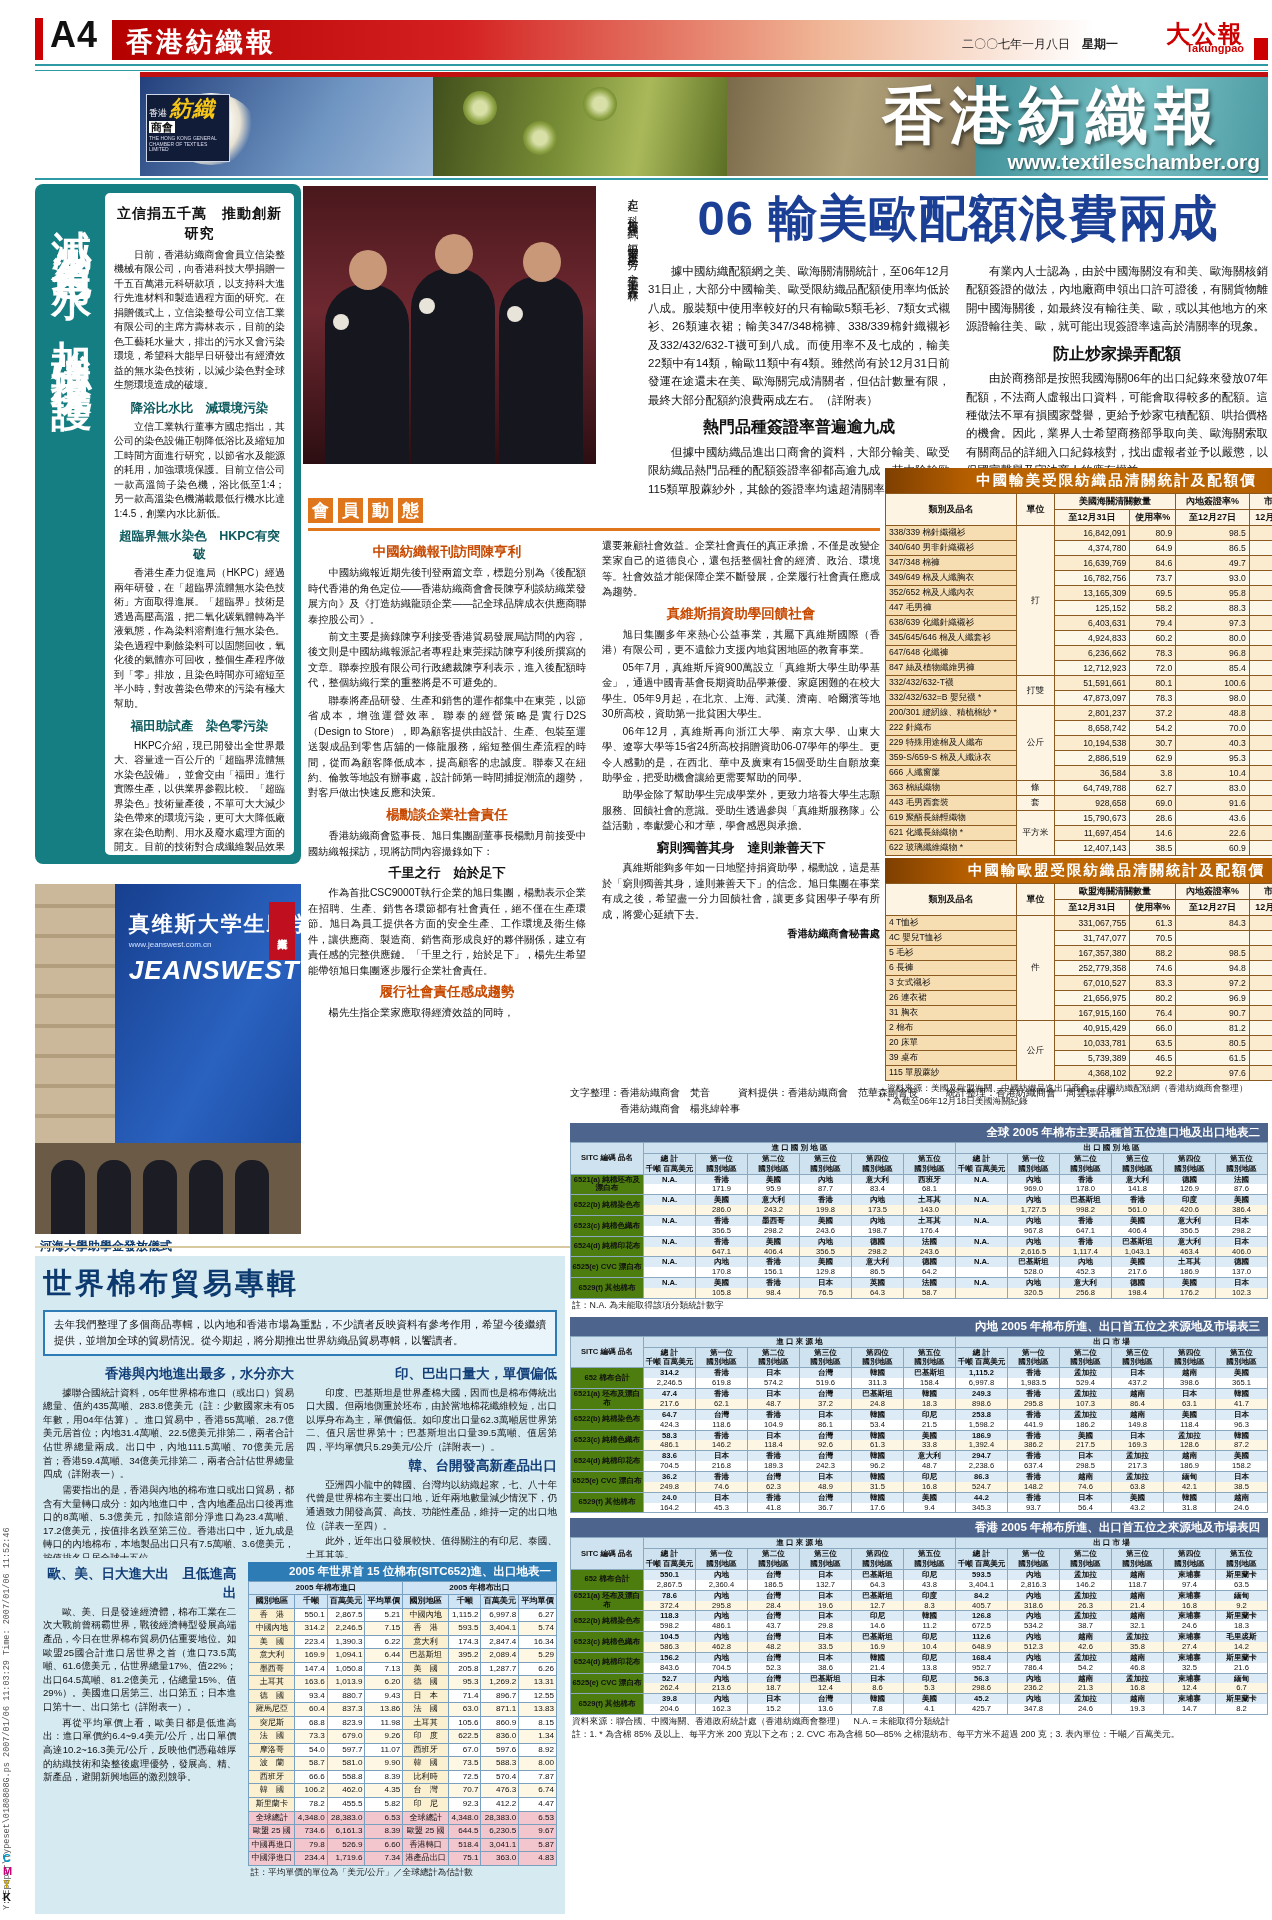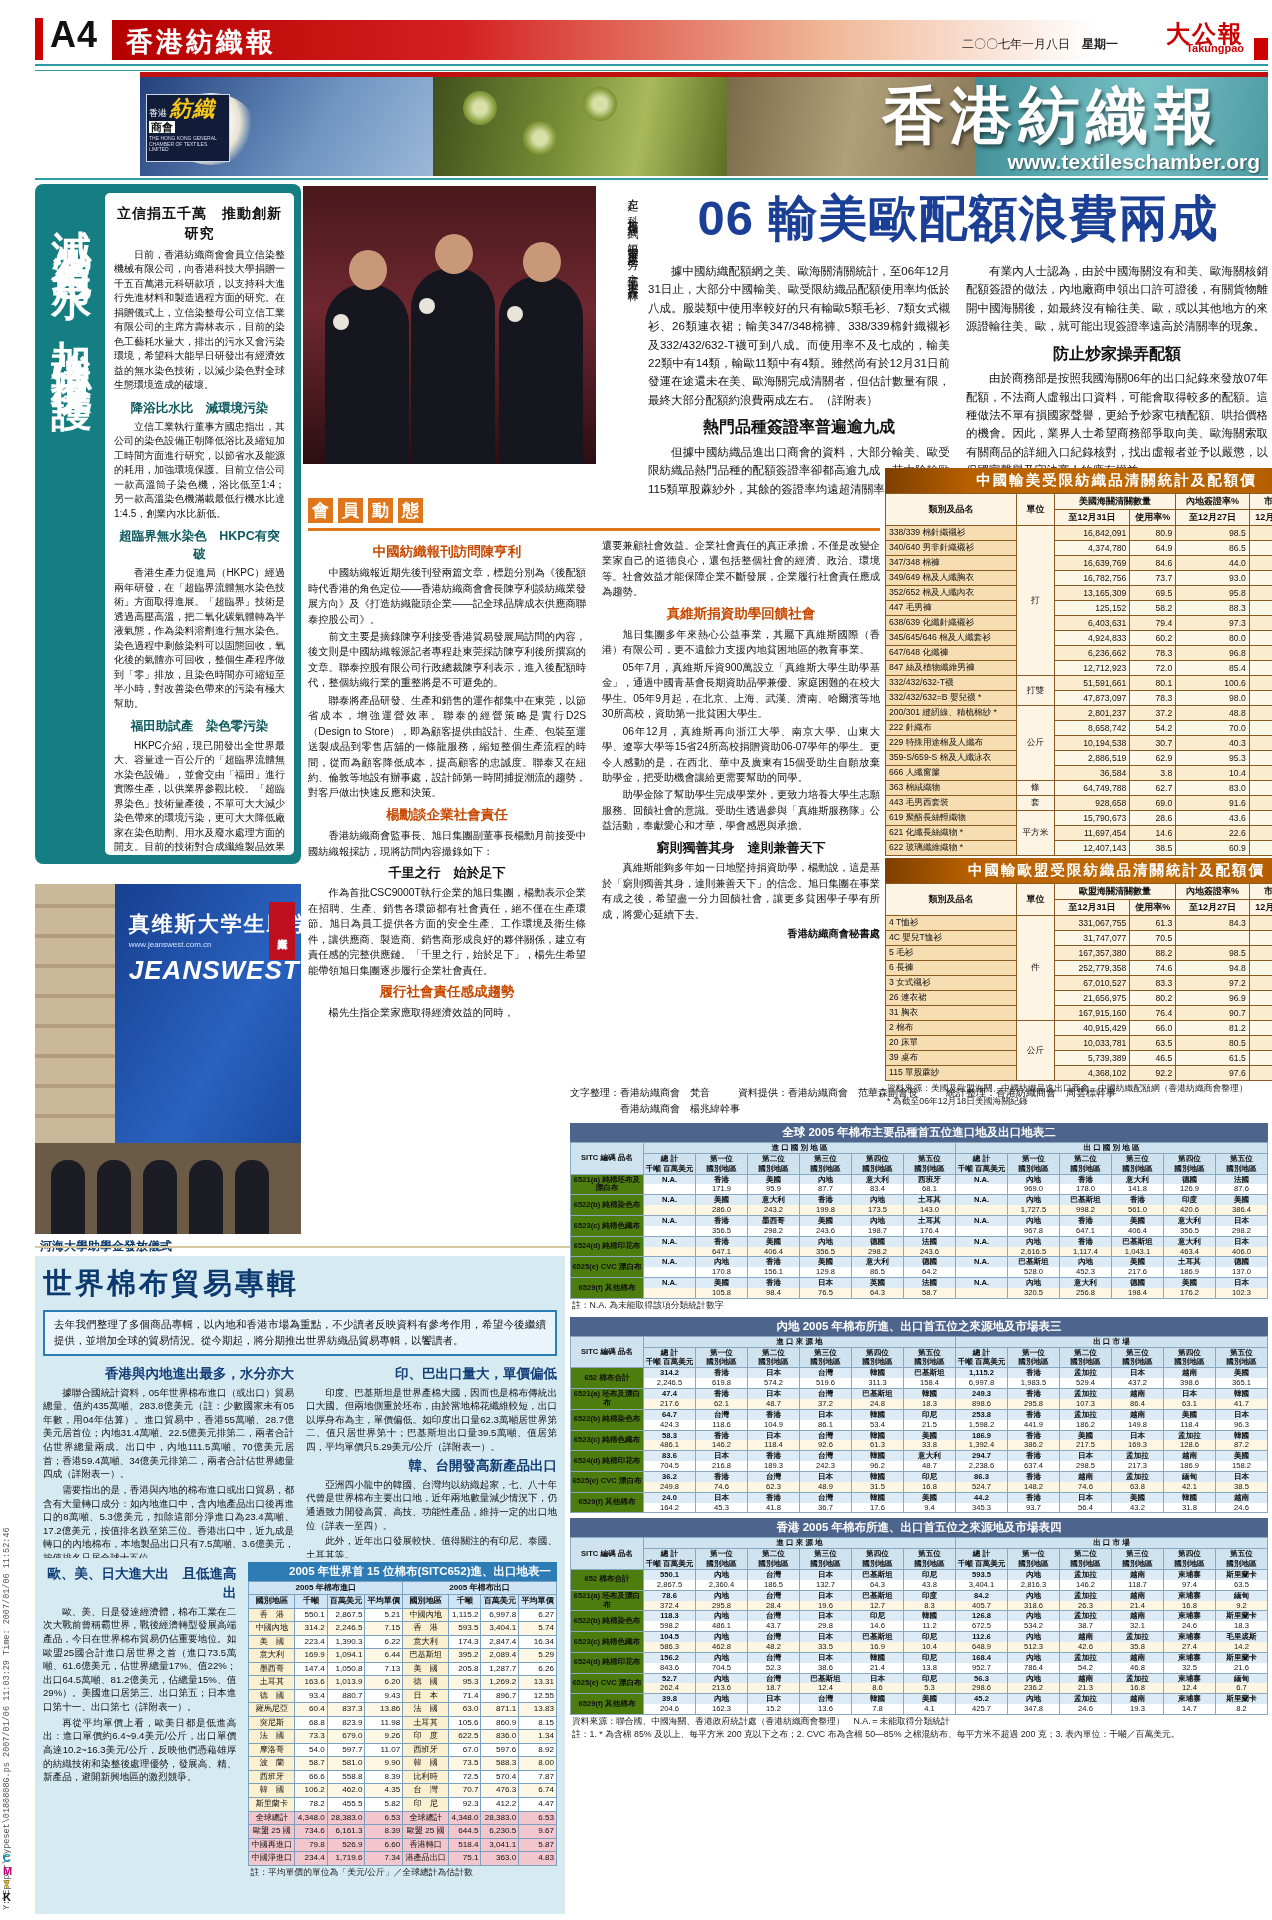--- a/index.html
+++ b/index.html
@@ -103,21 +103,21 @@
   table.wt{width:100%;border-collapse:collapse;font-size:8.1px;background:#fff}
   .wt th,.wt td{border:1px solid #7aa0c0;padding:0 2px;line-height:1.55}
   .wt th{background:#cfe4f4;text-align:center}
   .wt td.cn{text-align:center;background:#fbf0cf;white-space:nowrap}
   .wt td.v{text-align:right}
   .wt tr.e td.v{background:#fdf7e4}
   .wt tr.sum td{background:#f3c6ce}
   
   #vz{left:570px;top:1085px;width:698px}
   #credits{display:flex;flex-wrap:wrap;font-size:10px;line-height:1.6;margin-bottom:6px;column-gap:28px}
-  .vbar{background:#4d648c;color:#fff;font-weight:bold;font-size:11.5px;padding:2px 8px;display:flex;justify-content:center;margin-top:5px}
+  .vbar{background:#4d648c;color:#fff;font-weight:bold;font-size:11.5px;padding:2px 8px;display:flex;justify-content:flex-end;margin-top:5px}
   table.vt{width:100%;border-collapse:collapse;font-size:7.6px;table-layout:fixed;background:#fff}
   .vt th,.vt td{border:1px solid #8aa8c0;padding:0;text-align:center;line-height:1.3;overflow:hidden}
   .vt th{background:#cfe2f0}
   .vt td .l1{font-weight:bold;background:#dcebf5;white-space:nowrap}
   .vt td .l2{white-space:nowrap}
   .vt tr.e td .l2{background:#fdf6e2}
   .vt td.rn{background:#4d7c0f;font-weight:bold;font-size:7.6px;white-space:normal;line-height:1.15}
   
   #photo2{left:35px;top:884px;width:266px;height:350px;overflow:hidden;background:#b9a484}
   #jw-wall{position:absolute;left:0;top:0;width:30%;height:100%;
@@ -295,21 +295,21 @@
               <td class="v">4,374,780</td>
               <td class="v">64.9</td>
               <td class="v">86.5</td>
               <td class="v">0.30</td>
               <td class="v">0.0</td>
             </tr>
             <tr class="o">
               <td class="n">347/348 棉褲</td>
               <td class="v">16,639,769</td>
               <td class="v">84.6</td>
-              <td class="v">44.0</td>
+              <td class="v">49.7</td>
               <td class="v">10.00</td>
               <td class="v">53.8</td>
             </tr>
             <tr class="e">
               <td class="n">349/649 棉及人纖胸衣</td>
               <td class="v">16,782,756</td>
               <td class="v">73.7</td>
               <td class="v">93.0</td>
               <td class="v">0.30</td>
               <td class="v">0.0</td>

